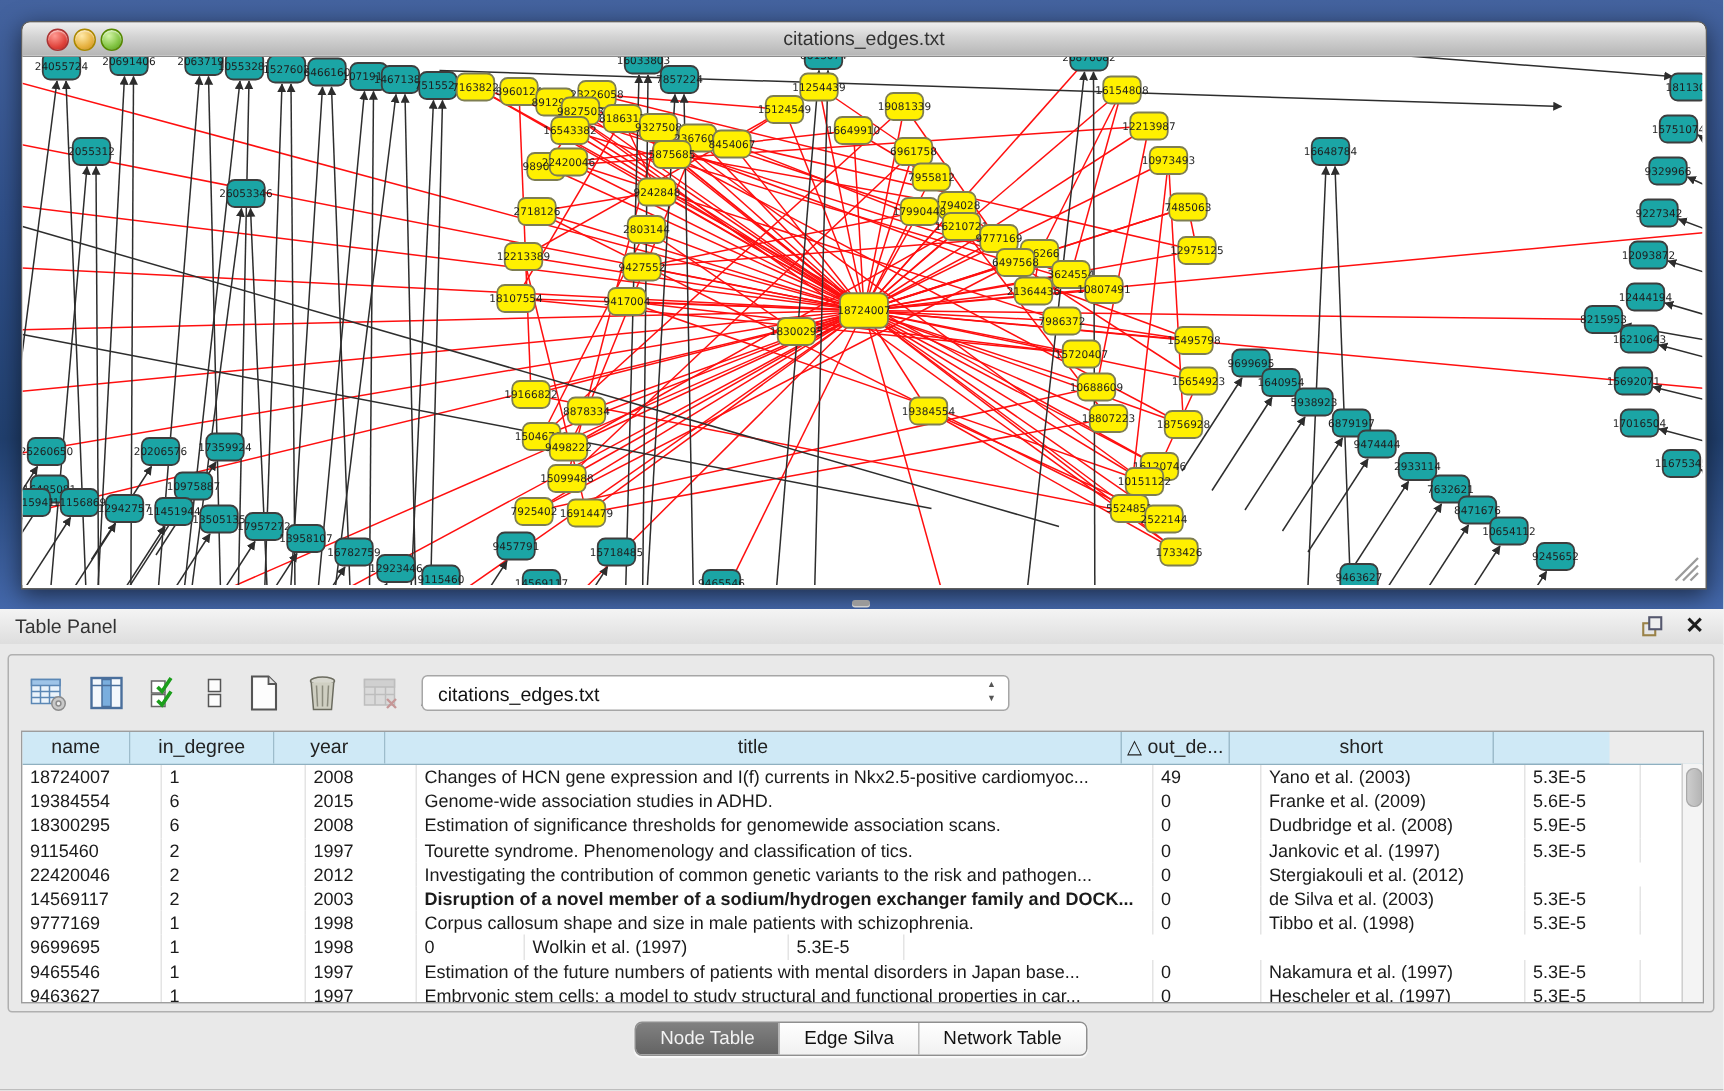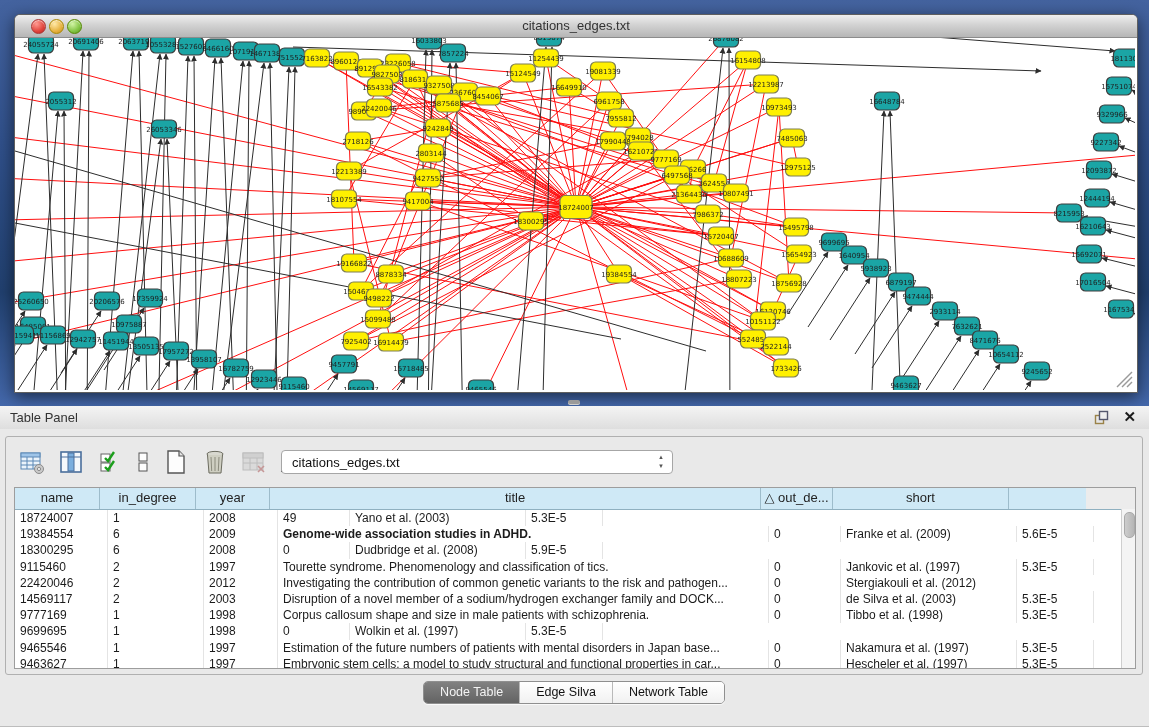--- a/index.html
+++ b/index.html
@@ -886,51 +886,53 @@
       </button>
     </div>
 
     <div class="selectbox">
       <span>citations_edges.txt</span>
       <span class="spinner">▲<br>▼</span>
     </div>
 
     <div class="tablewrap">
       <div class="thead" id="thead">
-          <div class="th" style="width: 85px;">name</div>
+          <div class="th" style="width: 72px;">name</div>
           <div class="th" style="width: 96px;">in_degree</div>
           <div class="th" style="width: 74px;">year</div>
           <div class="th" style="width: 491px;">title</div>
           <div class="th" style="width: 72px;">△ out_de...</div>
           <div class="th" style="width: 176px;">short</div>
           <div class="th" style="width: 77px; margin-top: 40px;">pagerank</div>
           <div class="th fill"></div>
         </div>
       <div id="tbody">
           <div class="trow">
             <div class="td" style="width: 93px;">18724007</div>
             <div class="td" style="width: 96px;">1</div>
             <div class="td" style="width: 74px;">2008</div>
+            <div class="td" style="width: 491px;">Changes of HCN gene expression and I(f) currents in Nkx2.5-positive cardiomyoc...</div>
             <div class="td" style="width: 72px;">49</div>
             <div class="td" style="width: 176px;">Yano et al. (2003)</div>
             <div class="td" style="width: 77px;">5.3E-5</div>
           </div>
           <div class="trow">
             <div class="td" style="width: 93px;">19384554</div>
             <div class="td" style="width: 96px;">6</div>
-            <div class="td" style="width: 74px;">2009</div>
-            <div class="td" style="width: 491px; font-weight: bold;">Genome-wide association studies in ADHD.</div>
+            <div class="td" style="width: 74px;">2015</div>
+            <div class="td" style="width: 491px;">Genome-wide association studies in ADHD.</div>
             <div class="td" style="width: 72px;">0</div>
             <div class="td" style="width: 176px;">Franke et al. (2009)</div>
             <div class="td" style="width: 77px;">5.6E-5</div>
           </div>
           <div class="trow">
             <div class="td" style="width: 93px;">18300295</div>
             <div class="td" style="width: 96px;">6</div>
             <div class="td" style="width: 74px;">2008</div>
+            <div class="td" style="width: 491px;">Estimation of significance thresholds for genomewide association scans.</div>
             <div class="td" style="width: 72px;">0</div>
             <div class="td" style="width: 176px;">Dudbridge et al. (2008)</div>
             <div class="td" style="width: 77px;">5.9E-5</div>
           </div>
           <div class="trow">
             <div class="td" style="width: 93px;">9115460</div>
             <div class="td" style="width: 96px;">2</div>
             <div class="td" style="width: 74px;">1997</div>
             <div class="td" style="width: 491px;">Tourette syndrome. Phenomenology and classification of tics.</div>
             <div class="td" style="width: 72px;">0</div>
@@ -943,21 +945,21 @@
             <div class="td" style="width: 74px;">2012</div>
             <div class="td" style="width: 491px;">Investigating the contribution of common genetic variants to the risk and pathogen...</div>
             <div class="td" style="width: 72px;">0</div>
             <div class="td" style="width: 176px;">Stergiakouli et al. (2012)</div>
             <div class="td" style="width: 77px; margin-top: 22px;">5.5E-5</div>
           </div>
           <div class="trow">
             <div class="td" style="width: 93px;">14569117</div>
             <div class="td" style="width: 96px;">2</div>
             <div class="td" style="width: 74px;">2003</div>
-            <div class="td" style="width: 491px;">Disruption of a novel member of a sodium/hydrogen exchanger family and DOCK...</div>
+            <div class="td" style="width: 491px; font-weight: bold;">Disruption of a novel member of a sodium/hydrogen exchanger family and DOCK...</div>
             <div class="td" style="width: 72px;">0</div>
             <div class="td" style="width: 176px;">de Silva et al. (2003)</div>
             <div class="td" style="width: 77px;">5.3E-5</div>
           </div>
           <div class="trow">
             <div class="td" style="width: 93px;">9777169</div>
             <div class="td" style="width: 96px;">1</div>
             <div class="td" style="width: 74px;">1998</div>
             <div class="td" style="width: 491px;">Corpus callosum shape and size in male patients with schizophrenia.</div>
             <div class="td" style="width: 72px;">0</div>

